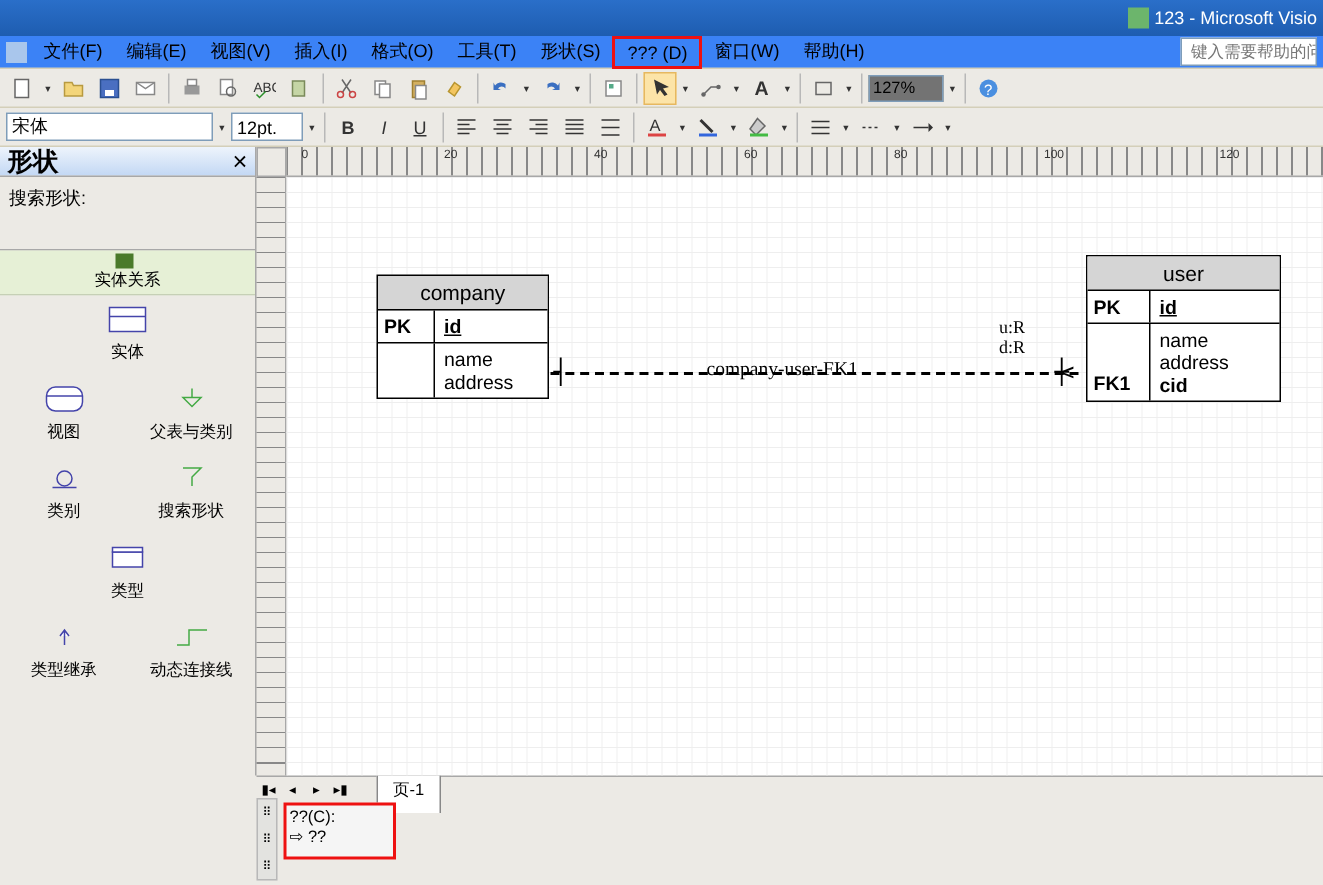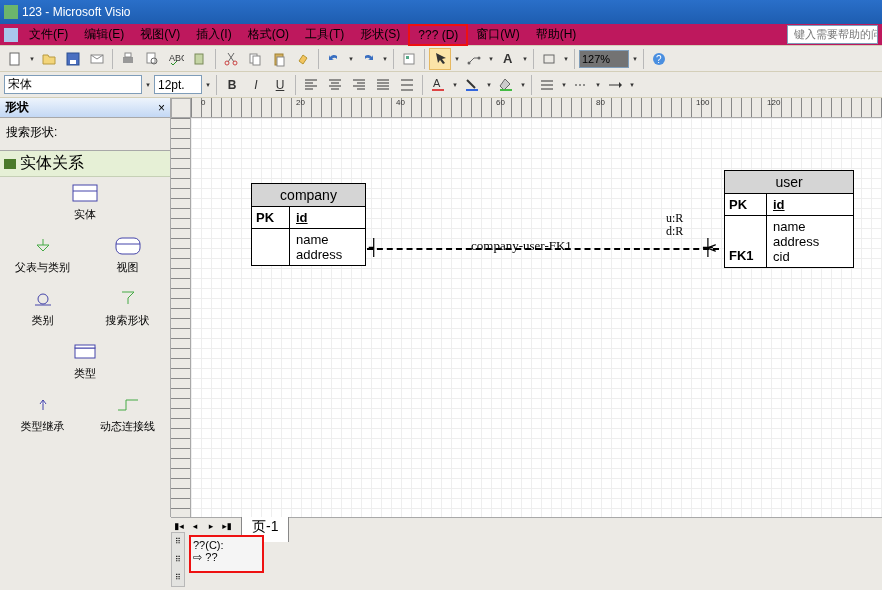--- a/index.html
+++ b/index.html
@@ -1,50 +1,50 @@
 <!DOCTYPE html>
 <html><head>
 <meta charset="utf-8">
 <style>
 * { box-sizing: border-box; margin: 0; padding: 0; font-family: "Microsoft YaHei", Arial, sans-serif; }
 body { width: 882px; height: 590px; background: #eceae5; overflow: hidden; font-size: 12px; }
 
-.titlebar { height: 21px; background: linear-gradient(#2a6fc9,#1e5db0); color: #fff; display: flex; align-items: center; padding: 12px 4px; }
+.titlebar { height: 21px; background: linear-gradient(#2a6fc9,#1e5db0); color: #fff; display: flex; align-items: center; padding: 12px 4px; justify-content: flex-end; }
 .titlebar .icon { width: 14px; height: 14px; background: #6cb56c; margin-right: 4px; display:inline-block; }
 .titlebar .title { font-size: 12px; }
 
-.menubar { height: 22px; background: #be185d; display: flex; align-items: center; padding: 0 4px; border-bottom: 1px solid #d4cfb9; }
+.menubar { height: 22px; background: #3b82f6; display: flex; align-items: center; padding: 0 4px; border-bottom: 1px solid #d4cfb9; }
 .menu-left { width:14px; height:14px; background:#a9c6ec; margin-right:3px;}
 .menu-item { padding: 2px 8px; cursor: default; font-size: 12px; }
 .menu-item.highlighted { border: 2px solid #e11; }
 .help-box { margin-left: auto; background: #fff; border: 1px solid #7f9db9; padding: 1px 6px; font-size: 11px; color:#777; width:91px; overflow:hidden; white-space:nowrap;}
 
 .toolbar { height: 26px; background: #eceae5; display: flex; align-items: center; padding: 0 4px; border-bottom: 1px solid #d4cfb9; gap:2px;}
 .tbtn { width: 22px; height: 22px; display: inline-flex; align-items:center; justify-content:center; color:#333; position:relative;}
 .tbtn svg { width:16px; height:16px; }
 .sep { width:1px; height:20px; background:#b8b8b8; margin:0 2px;}
 .zoom-box { background:#737373; border:1px solid #7f9db9; width:50px; height:18px; font-size:11px; padding:0 2px; display:flex; align-items:center;}
 .dropdown-arrow{width:8px;height:18px;display:inline-flex;align-items:center;justify-content:center;font-size:7px;color:#333;}
 .highlight-btn { background:#fce4a8; border:1px solid #e6b860;}
 
 .formatbar {height:26px;background:#eceae5;display:flex;align-items:center;padding:0 4px;border-bottom:1px solid #d4cfb9;gap:2px;}
 .font-sel{background:#fff;border:1px solid #7f9db9;width:138px;height:19px;display:flex;align-items:center;padding:0 3px;font-size:12px;}
 .size-sel{background:#fff;border:1px solid #7f9db9;width:48px;height:19px;display:flex;align-items:center;padding:0 3px;font-size:12px;}
 
 .main { display:flex; height:419px; position:relative;}
 .left-panel { width:171px; background:#eceae5; border-right:1px solid #a8a8a8; display:flex; flex-direction:column;}
-.panel-header { height:20px; background:linear-gradient(#eef4fc,#c3d8f4); display:flex; align-items:center; padding:2px 5px; font-size:12px; font-weight:bold; border-bottom:1px solid #a8a8a8;}
+.panel-header { height:20px; background:linear-gradient(#eef4fc,#c3d8f4); display:flex; align-items:center; padding:2px 5px; font-size:17px; font-weight:bold; border-bottom:1px solid #a8a8a8;}
 .panel-header .x { margin-left:auto; font-weight:normal;}
 .search-area { padding:6px; border-bottom:1px solid #a8a8a8;}
-.search-lbl{font-size:12px;margin-bottom:3px;}
+.search-lbl{font-size:12px;margin-bottom:19px;}
 .search-row{display:flex;}
 .search-inp{flex:1;background:#fff;border:1px solid #7f9db9;height:19px;font-size:11px;padding:0 3px;}
 .search-go{width:20px;height:19px;background:#3c9b3c;color:#fff;display:flex;align-items:center;justify-content:center;margin-left:2px;font-size:13px;}
 .stencil-list{background:#e6f0d6;}
-.stencil-item{padding:2px 4px;font-size:16px;display:flex;align-items:center;border-bottom:1px solid #c6d0b6;}
+.stencil-item{padding:2px 4px;font-size:11px;display:flex;align-items:center;border-bottom:1px solid #c6d0b6;flex-direction:column;}
 .stencil-item .sicon{width:12px;height:10px;background:#4a7a2a;margin-right:4px;}
 .shapes-grid{flex:1;background:#eceae5;overflow:auto;padding:6px 0;}
 .shapes-grid .row{display:flex;justify-content:space-around;margin-bottom:14px;}
 .shape-cell{width:72px;text-align:center;font-size:11px;}
 .shape-cell .sh{width:28px;height:20px;margin:0 auto 4px;}
 
 .canvas-area{flex:1;position:relative;background:#808080;}
 .ruler-corner{position:absolute;left:0;top:0;width:20px;height:20px;background:#eceae5;border:1px solid #a8a8a8;}
 .ruler-h{position:absolute;left:20px;top:0;right:0;height:20px;background:#eceae5;border-bottom:1px solid #a8a8a8;background-image:repeating-linear-gradient(to right,#888 0,#888 1px,transparent 1px,transparent 10px);background-size:auto;font-size:8px;}
 .ruler-h .tick{position:absolute;top:0;font-size:8px;color:#333;}
@@ -58,21 +58,21 @@
 .entity .ecell-r{flex:1;padding:3px 6px;font-size:13px;}
 .entity .esep{border-top:1px solid #000;}
 .uline{text-decoration:underline;}
 
 .rel-line{position:absolute;border-top:2px dashed #000;}
 .rel-text{position:absolute;font-size:13px;font-family:"Times New Roman",serif;background:transparent;}
 .conn-end{position:absolute;font-size:16px;font-family:monospace;}
 
 .page-tabs{height:17px;background:#eceae5;display:flex;align-items:center;border-top:1px solid #a8a8a8;margin-left:171px;}
 .nav-btn{width:16px;height:16px;display:inline-flex;align-items:center;justify-content:center;font-size:9px;}
-.page-tab{background:#fff;border:1px solid #888;border-bottom:none;padding:0 10px;font-size:14px;height:32px;display:flex;align-items:center;margin-left:6px;}
+.page-tab{background:#fff;border:1px solid #888;border-bottom:none;padding:0 10px;font-size:11px;height:32px;display:flex;align-items:center;margin-left:16px;}
 
 .bottom-area{position:absolute;left:171px;right:0;bottom:0;height:58px;}
 .output-panel{position:absolute;left:18px;top:3px;width:75px;height:38px;border:2px solid #e11;font-size:11px;padding:2px;background:#f5f5f5;}
 .sidebar-grip{position:absolute;left:0;top:0;width:14px;height:55px;background:#e3e3e0;font-size:8px;display:flex;flex-direction:column;align-items:center;justify-content:space-around;border:1px solid #b8b8b8;}
 </style>
 </head>
 <body>
 
 <div class="titlebar">
   <span class="icon"></span>
@@ -329,26 +329,26 @@
     </div>
     <div class="shapes-grid">
       <div class="row">
         <div class="shape-cell"><div class="sh"><svg viewBox="0 0 28 20">
                 <rect x="2" y="2" width="24" height="16" fill="#fff" stroke="#44a"></rect>
                 <line x1="2" y1="8" x2="26" y2="8" stroke="#44a"></line>
               </svg></div><span>实体</span></div>
       </div>
       <div class="row">
         <div class="shape-cell"><div class="sh"><svg viewBox="0 0 28 20">
-                <path d="M14 3v6m-6 0h12l-6 6z" stroke="#4a4" fill="none"></path>
-              </svg></div><span>父表与类别</span></div>
-        <div class="shape-cell"><div class="sh"><svg viewBox="0 0 28 20">
                 <rect x="2" y="2" width="24" height="16" rx="6" fill="#fff" stroke="#44a"></rect>
                 <line x1="2" y1="8" x2="26" y2="8" stroke="#44a"></line>
               </svg></div><span>视图</span></div>
+        <div class="shape-cell"><div class="sh"><svg viewBox="0 0 28 20">
+                <path d="M14 3v6m-6 0h12l-6 6z" stroke="#4a4" fill="none"></path>
+              </svg></div><span>父表与类别</span></div>
       </div>
       <div class="row">
         <div class="shape-cell"><div class="sh"><svg viewBox="0 0 28 20">
                 <circle cx="14" cy="10" r="5" fill="none" stroke="#44a"></circle>
                 <line x1="6" y1="16" x2="22" y2="16" stroke="#44a"></line>
               </svg></div><span>类别</span></div>
         <div class="shape-cell"><div class="sh"><svg viewBox="0 0 28 20">
                 <path d="M8 3h12l-6 6v6" stroke="#4a4" fill="none"></path>
               </svg></div><span>搜索形状</span></div>
       </div>
@@ -371,21 +371,21 @@
 
   <div class="canvas-area">
     <div class="ruler-corner"></div>
     <div class="ruler-h">
       <span class="tick" style="left:10px">0</span>
       <span class="tick" style="left:105px">20</span>
       <span class="tick" style="left:205px">40</span>
       <span class="tick" style="left:305px">60</span>
       <span class="tick" style="left:405px">80</span>
       <span class="tick" style="left:505px">100</span>
-      <span class="tick" style="left:576px">120</span>
+      <span class="tick" style="left:622px">120</span>
     </div>
     <div class="ruler-v"></div>
     <div class="canvas">
 
       <div class="entity" style="left:60px;top:65px;width:115px">
         <div class="ehdr">company</div>
         <div class="erow">
           <div class="ecell-l">PK</div>
           <div class="ecell-r uline" style="font-weight:bold">id</div>
         </div>
@@ -402,21 +402,21 @@
         <div class="ehdr">user</div>
         <div class="erow">
           <div class="ecell-l" style="width:42px">PK</div>
           <div class="ecell-r uline" style="font-weight:bold">id</div>
         </div>
         <div class="erow esep">
           <div class="ecell-l" style="width:42px;padding-top:32px">FK1</div>
           <div class="ecell-r">
             <div>name</div>
             <div>address</div>
-            <div style="font-weight:normal">cid</div>
+            <div style="font-weight:bold">cid</div>
           </div>
         </div>
       </div>
 
       <div class="rel-line" style="left:176px;top:130px;width:352px"></div>
       <div class="conn-end" style="left:178px;top:120px">┤</div>
       <div class="conn-end" style="left:512px;top:120px;letter-spacing:-6px">┼&lt;</div>
       <div class="rel-text" style="left:280px;top:120px">company-user-FK1</div>
       <div class="rel-text" style="left:475px;top:93px;font-size:12px">u:R</div>
       <div class="rel-text" style="left:475px;top:106px;font-size:12px">d:R</div>

